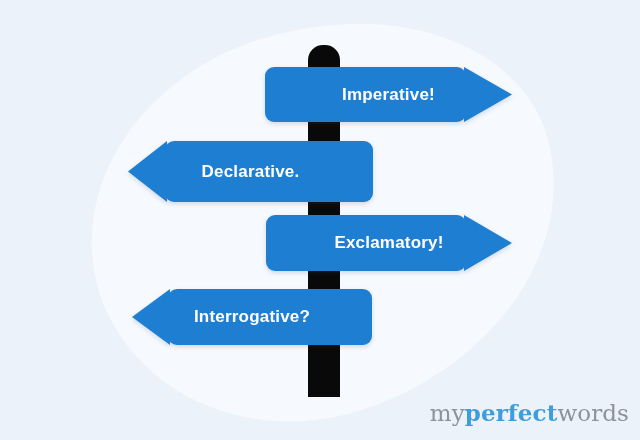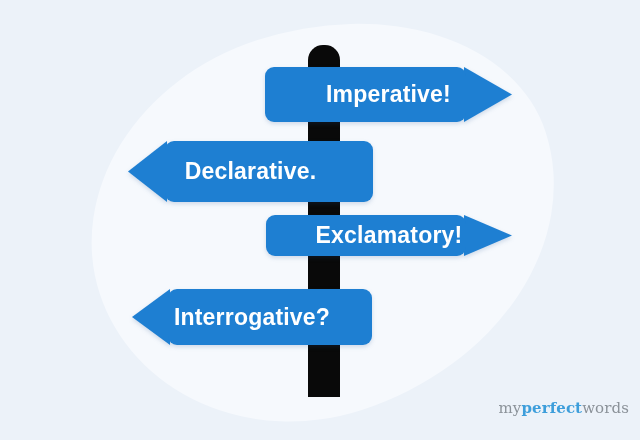--- a/index.html
+++ b/index.html
@@ -42,47 +42,47 @@
     background:#1e7fd2;
   }
   .sign.right .tip{clip-path:polygon(0 0, 100% 50%, 0 100%);}
   .sign.left  .tip{clip-path:polygon(100% 0, 0 50%, 100% 100%);}
   .sign .label{
     position:absolute;left:0;top:0;
     width:100%;height:100%;
     display:flex;align-items:center;justify-content:center;
     color:#ffffff;
     font-weight:bold;
-    font-size:23px;
+    font-size:17px;
     letter-spacing:0.2px;
     white-space:nowrap;
   }
   
   #sign-1{left:265px;top:67px;width:247px;height:55px;}
   #sign-1 .body{left:0;width:201px;}
   #sign-1 .tip{left:199px;width:48px;}
 
   #sign-2{left:128px;top:141px;width:245px;height:61px;}
   #sign-2 .body{left:37px;width:208px;}
   #sign-2 .tip{left:0;width:39px;}
 
-  #sign-3{left:266px;top:215px;width:246px;height:41px;}
+  #sign-3{left:266px;top:215px;width:246px;height:56px;}
   #sign-3 .body{left:0;width:200px;}
   #sign-3 .tip{left:198px;width:48px;}
 
   #sign-4{left:132px;top:289px;width:240px;height:56px;}
   #sign-4 .body{left:36px;width:204px;}
   #sign-4 .tip{left:0;width:38px;}
 
   
   .logo{
     position:absolute;
     right:11px;top:399px;
     font-family:"DejaVu Serif", serif;
-    font-size:15px;
+    font-size:23px;
     letter-spacing:0.1px;
     user-select:none;
   }
   .logo .gray{color:#8b9299;}
   .logo .blue{color:#3d9edb;font-weight:bold;}
 </style>
 </head>
 <body>
 
 <div id="stage">

